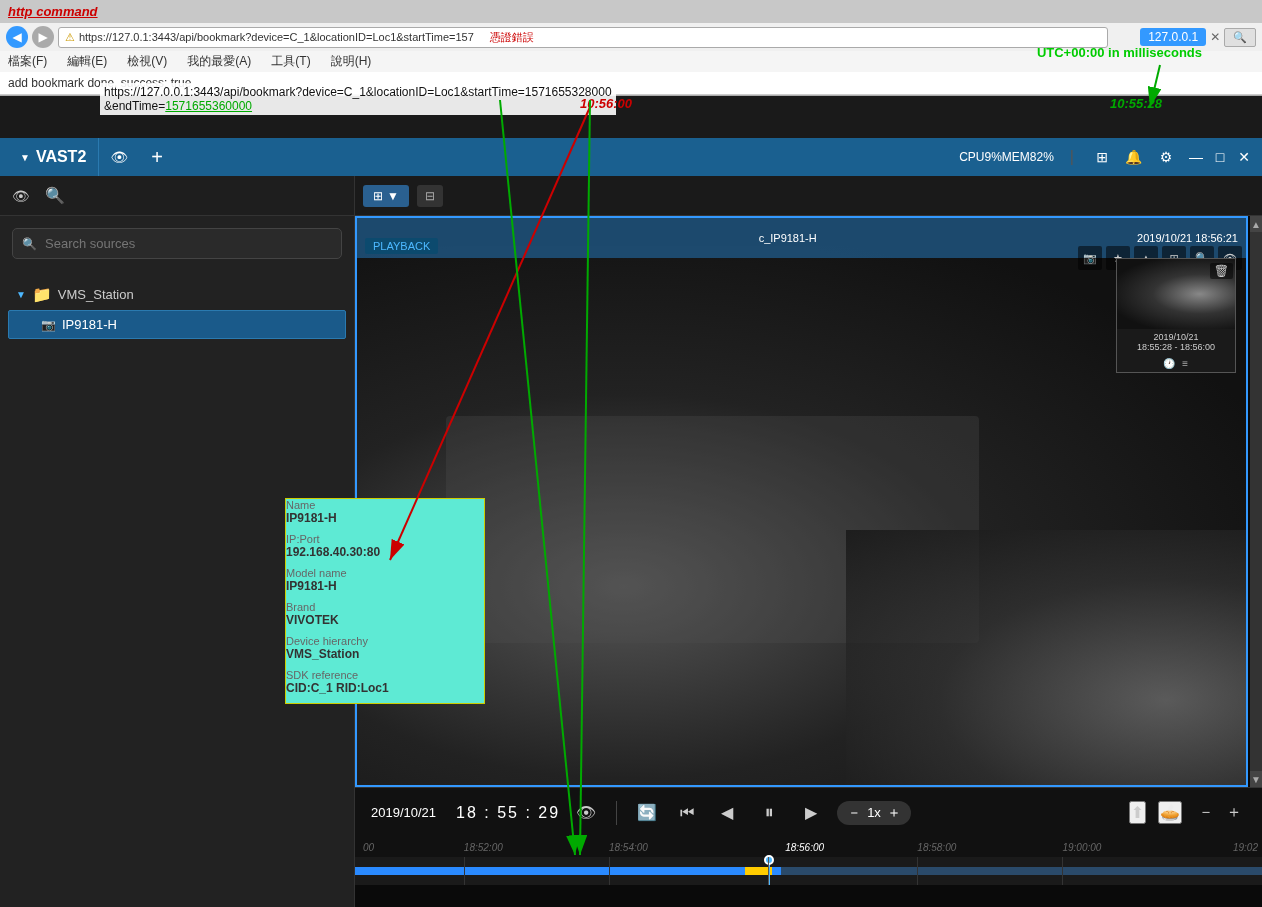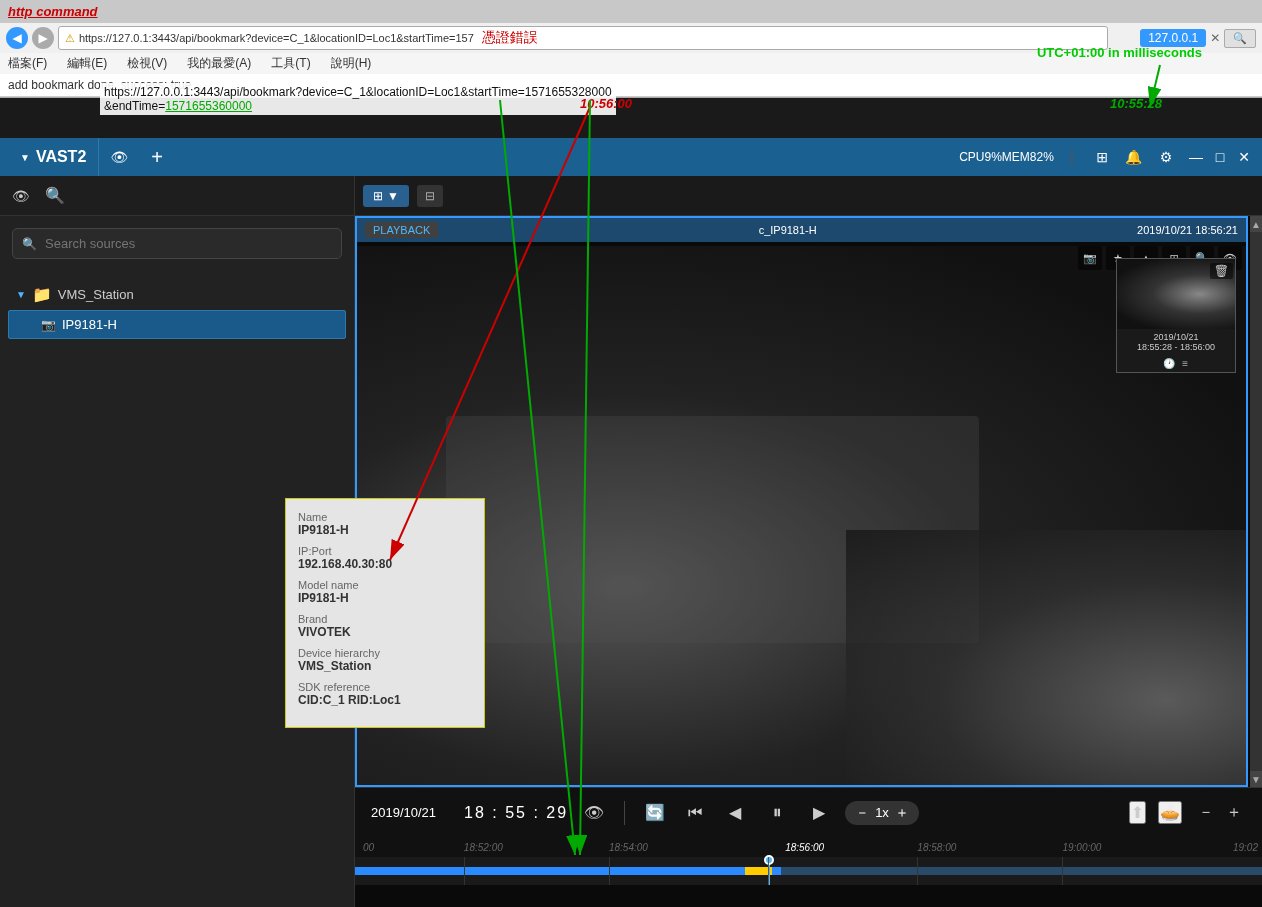--- a/index.html
+++ b/index.html
@@ -41,21 +41,21 @@
     .sidebar-tab.active { color: #4db8ff; border-bottom: 2px solid #4db8ff; }
     .search-box { margin: 12px; position: relative; }
     .search-input { width: 100%; background: #2a2a2a; border: 1px solid #444; border-radius: 5px; padding: 7px 12px 7px 32px; color: #aaa; font-size: 13px; outline: none; }
     .search-icon { position: absolute; left: 10px; top: 50%; transform: translateY(-50%); color: #666; font-size: 12px; }
     .tree-area { padding: 8px; overflow-y: auto; }
     .tree-station { display: flex; align-items: center; gap: 6px; padding: 6px 8px; color: #ccc; font-size: 13px; cursor: pointer; }
     .tree-camera { display: flex; align-items: center; gap: 6px; padding: 6px 8px 6px 32px; color: #fff; font-size: 13px; cursor: pointer; background: #1a5a8a; border: 1px solid #2a7ab0; border-radius: 2px; }
     .tree-camera-icon { color: #ff6666; font-size: 12px; }
 
     
-    .tooltip-box { position: absolute; left: 285px; top: 360px; background: #e5e5e5; border: 1px solid #cccc00; padding: 12px; min-width: 200px; z-index: 100; font-size: 12px; }
+    .tooltip-box { position: absolute; left: 285px; top: 360px; background: #5eead4; border: 1px solid #cccc00; min-width: 200px; z-index: 100; font-size: 12px; }
     .tooltip-row { margin-bottom: 8px; }
     .tooltip-label { color: #666; font-size: 11px; }
     .tooltip-value { color: #333; font-size: 12px; font-weight: bold; }
 
     
     .main-content { flex: 1; display: flex; flex-direction: column; background: #111; overflow: hidden; }
     .video-grid-area { flex: 1; position: relative; background: #0a0a0a; }
 
     
     .video-cell { position: absolute; border: 2px solid #3399ff; overflow: hidden; }
@@ -113,21 +113,21 @@
   <div class="browser-nav-bar">
     <div class="browser-back-btn">
       <span style="color:white;font-size:12px;">◀</span>
     </div>
     <div style="width:22px;height:22px;border-radius:50%;background:#aaa;display:flex;align-items:center;justify-content:center;">
       <span style="color:white;font-size:12px;">▶</span>
     </div>
     <div class="browser-url-bar">
       <span style="color:#cc9900;font-size:11px;">⚠</span>
       <span style="font-size:11px;">https://127.0.1:3443/api/bookmark?device=C_1&amp;locationID=Loc1&amp;startTime=157</span>
-      <span style="color:#cc0000;margin-left:4px;font-size:14px;">憑證錯誤</span>
+      <span style="color:#cc0000;margin-left:12px;font-size:11px;">憑證錯誤</span>
     </div>
     <div style="background:#3399ff;border-radius:3px;padding:2px 8px;color:white;font-size:12px;cursor:pointer;margin-left:28px;">127.0.0.1</div>
     <span style="color:#666;font-size:12px;cursor:pointer;">✕</span>
     <span style="background:#e0e0e0;border:1px solid #aaa;padding:2px 8px;font-size:11px;cursor:pointer;border-radius:2px;">🔍</span>
   </div>
 
   <div class="browser-menu-bar">
     <span>檔案(F)</span>
     <span>編輯(E)</span>
     <span>檢視(V)</span>
@@ -140,21 +140,21 @@
     <span>add bookmark done, success: true</span>
   </div>
 </div>
 
 <div style="position:absolute;top:83px;left:100px;z-index:500;font-size:12px;color:#111;background:rgba(255,255,255,0.9);padding:2px 4px;">
   <span>https://127.0.0.1:3443/api/bookmark?device=C_1&amp;locationID=Loc1&amp;startTime=1571655328000</span><br>
   <span>&amp;endTime=<span style="color:#00aa00;text-decoration:underline;">1571655360000</span></span>
 </div>
 
 <div class="annotation-text" style="top:44px;right:60px;color:#00cc00;text-align:right;line-height:1.4;z-index:500;">
-  <span>UTC+01:00
+  <span>UTC+00:00
 in milliseconds</span>
 </div>
 
 <div class="annotation-text" style="top:96px;left:580px;color:#cc0000;font-style:italic;z-index:500;">
   <span>10:56:00</span>
 </div>
 
 <div class="annotation-text" style="top:96px;right:100px;color:#00aa00;font-style:italic;z-index:500;">
   <span>10:55:28</span>
 </div>
@@ -253,21 +253,21 @@
           <span>⊟</span>
         </div>
         <div class="vast2-spacer"></div>
       </div>
 
       <div class="video-grid-area">
 
         <div class="video-cell" style="left:0;top:0;right:14px;bottom:0;border:2px solid #3399ff;">
 
           <div class="video-cell-header" style="position:absolute;top:0;left:0;right:0;z-index:5;background:rgba(30,80,120,0.9);padding:4px 8px;display:flex;justify-content:space-between;">
-            <span style="color:#4db8ff;font-size:11px;background:#404040;padding:2px 8px;border-radius:2px;">PLAYBACK</span>
+            <span style="color:#4db8ff;font-size:11px;background:#0c4a6e;padding:2px 8px;border-radius:2px;margin-top:16px;">PLAYBACK</span>
             <span style="color:white;font-size:11px;">c_IP9181-H</span>
             <span style="color:white;font-size:11px;">2019/10/21 18:56:21</span>
           </div>
 
           <div style="position:absolute;top:28px;right:4px;display:flex;gap:4px;z-index:10;">
             <button class="cell-tool-btn">📷</button>
             <button class="cell-tool-btn">★</button>
             <button class="cell-tool-btn">▲</button>
             <button class="cell-tool-btn">⊞</button>
             <button class="cell-tool-btn">🔍</button>
@@ -305,21 +305,21 @@
 
         <div class="scroll-indicator">
           <div class="scroll-up">▲</div>
           <div class="scroll-down">▼</div>
         </div>
 
       </div>
 
       <div class="bottom-controls">
         <span style="color:white;font-size:13px;">2019/10/21</span>
-        <span style="color:white;font-size:16px;letter-spacing:2px;margin-left:16px;">18 : 55 : 29</span>
+        <span style="color:white;font-size:16px;letter-spacing:2px;margin-left:8px;">18 : 55 : 29</span>
         <button class="ctrl-btn">👁</button>
         <div style="width:1px;height:24px;background:#444;margin:0 4px;"></div>
         <button class="ctrl-btn">🔄</button>
         <button class="ctrl-btn">⏮</button>
         <button class="ctrl-btn">◀</button>
         <button class="play-btn">⏸</button>
         <button class="ctrl-btn">▶</button>
         <div class="speed-control">
           <span class="speed-btn">－</span>
           <span class="speed-label">1x</span>

